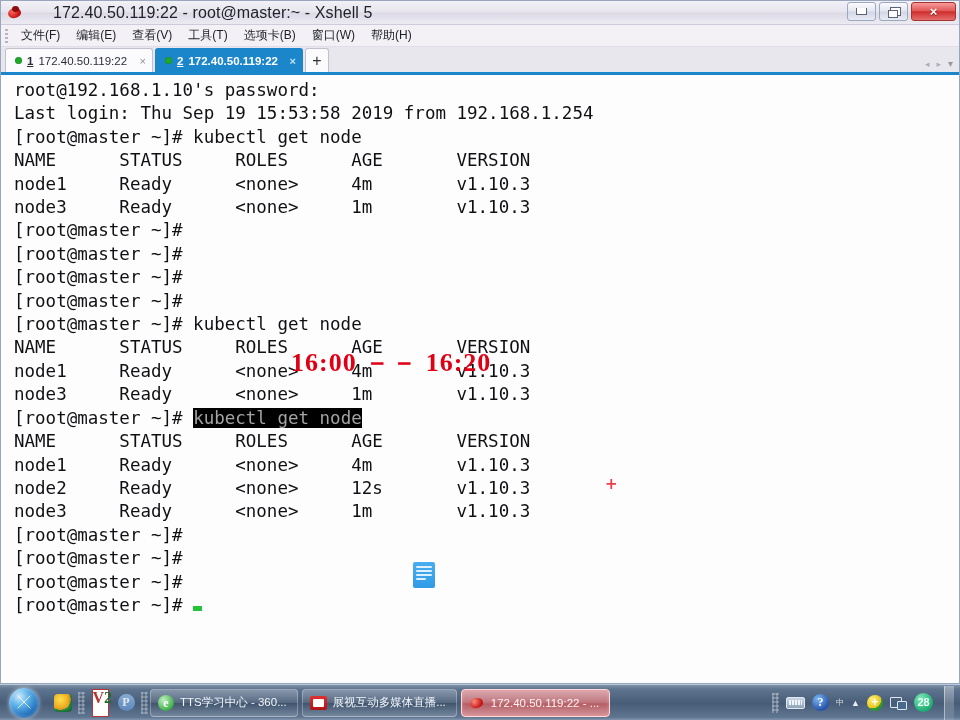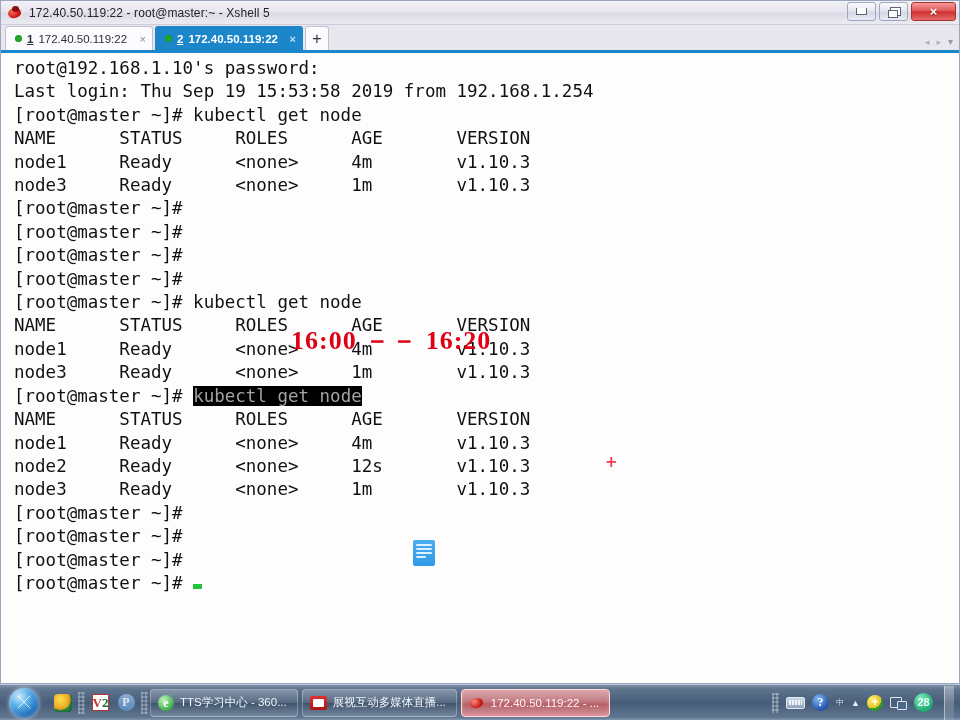--- a/index.html
+++ b/index.html
@@ -44,22 +44,23 @@
     width: 13px; height: 10px; border-radius: 50% 50% 45% 45%;
     background: radial-gradient(circle at 35% 30%, #ff6a5a, #c01010 70%);
     transform: rotate(-12deg);
   }
   #titlebar .tb-icon .sh2 {
     position: absolute; left: 5px; top: 1px;
     width: 7px; height: 6px; border-radius: 50%;
     background: #8c0b0b;
   }
   #title-text {
-    font-size: 12px; color: #20232b; white-space: nowrap;
+    font-size: 16px; color: #20232b; white-space: nowrap;
     letter-spacing: .1px;
+    margin-left: 24px;
   }
   #win-controls {
     position: absolute; right: 3px; top: 1px;
     display: flex; gap: 3px; align-items: center;
   }
   .wbtn {
     width: 29px; height: 19px;
     border: 1px solid #9ba8c0;
     border-radius: 3px;
     background: linear-gradient(180deg,#fbfbfe 0%,#e4e6f0 48%,#d2d6e6 52%,#e9ebf4 100%);
@@ -233,22 +234,22 @@
   .ql-sep { width: 7px; height: 22px; margin: 0 2px; flex: 0 0 auto;
             background: repeating-linear-gradient(180deg, rgba(255,255,255,.38) 0 2px, transparent 2px 4px),
                         repeating-linear-gradient(90deg, rgba(255,255,255,.38) 0 2px, transparent 2px 4px);
             background-size: 100% 100%; opacity:.6; }
   .ico-360 {
     width: 18px; height: 18px; border-radius: 4px;
     background: radial-gradient(circle at 35% 30%, #ffe04d, #e8a01b 60%, #2d9b4e 61%, #1f7f3d 100%);
     box-shadow: inset -2px -2px 3px rgba(0,0,0,.25);
   }
   .ico-v2 {
-    width: 17px; height: 17px; background: #fff; border: 1px solid #b83434;
-    color: #b83434; font-size: 13px; font-weight: bold; line-height: 15px;
+    width: 17px; height: 28px; background: #fff; border: 1px solid #b83434;
+    color: #b83434; font-size: 16px; font-weight: bold; line-height: 15px;
     text-align: left; font-family: "Liberation Serif", serif;
   }
   .ico-v2 span { color: #1f6b2f; }
   .ico-p {
     width: 17px; height: 17px; border-radius: 50%;
     background: linear-gradient(180deg,#8fb9e6,#5f8fc6);
     color: #fff; font-size: 12px; font-weight: bold; line-height: 17px;
     text-align: center; font-family: "Liberation Serif", serif;
     opacity: .85;
   }
@@ -355,20 +356,30 @@
         </span>
       <span class="wbtn">
           <span class="res-g"></span>
         </span>
       <span class="wbtn close">
           <span class="x-g">×</span>
         </span>
     </span>
   </div>
 
+  <div id="menubar">
+    <span class="grip"></span>
+    <span class="menu-item">文件(F)</span>
+    <span class="menu-item">编辑(E)</span>
+    <span class="menu-item">查看(V)</span>
+    <span class="menu-item">工具(T)</span>
+    <span class="menu-item">选项卡(B)</span>
+    <span class="menu-item">窗口(W)</span>
+    <span class="menu-item">帮助(H)</span>
+  </div>
 
   <div id="tabbar">
     <div class="tab inactive">
       <span class="dot"></span>
       <span class="num">1</span>
       <span class="tlabel">172.40.50.119:22</span>
       <span class="tclose">×</span>
     </div>
     <div class="tab active">
       <span class="dot"></span>

